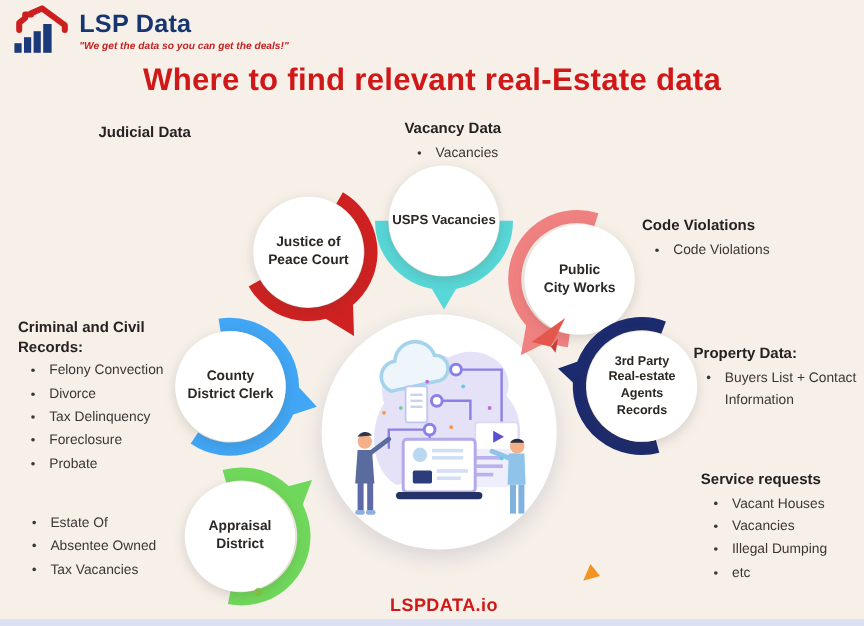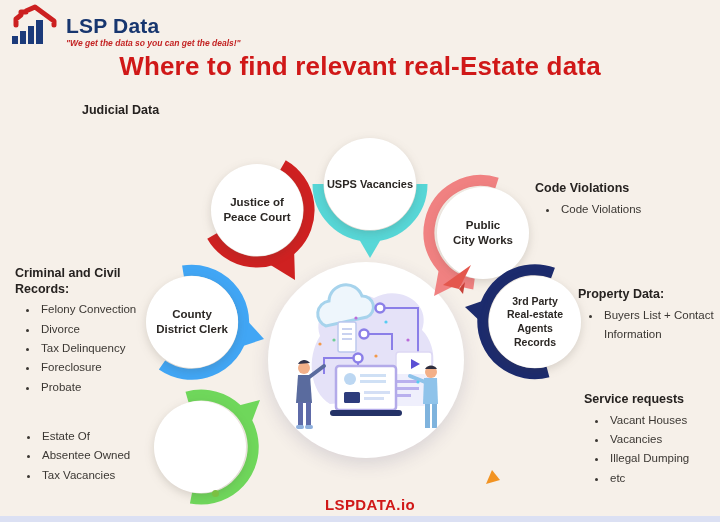--- a/index.html
+++ b/index.html
@@ -1,21 +1,21 @@
 <!DOCTYPE html>
 <html><head>
 <meta charset="utf-8">
 <style>
   html,body{margin:0;padding:0;background:#fff;}
   .canvas{
     position:relative;width:720px;height:522px;overflow:hidden;
     background:#f6f0e9;font-family:"Liberation Sans",sans-serif;
   }
   
-  .logo{position:absolute;left:8px;top:4px;display:flex;align-items:flex-end;gap:4px;}
+  .logo{position:absolute;left:8px;top:4px;display:flex;align-items:flex-start;gap:4px;}
   .logo svg{width:54px;height:44px;}
   .logo-text{margin-top:6px;}
   .logo-name{font-size:21px;font-weight:800;color:#17366f;letter-spacing:.2px;line-height:1;}
   .logo-tagline{font-size:8.5px;font-style:italic;font-weight:700;color:#c32222;margin-top:2px;}
   
   .title{position:absolute;left:0;right:0;top:51px;text-align:center;
     font-size:26px;font-weight:800;color:#d01818;letter-spacing:.2px;}
   
   .group{position:absolute;color:#2e2a26;}
   .group h3{font-size:12.5px;font-weight:800;margin:0;color:#262220;line-height:1.25;}
@@ -74,20 +74,26 @@
       <div class="logo-name">LSP Data</div>
       <div class="logo-tagline">"We get the data so you can get the deals!"</div>
     </div>
   </div>
 
   <div class="title">Where to find relevant real-Estate data</div>
 
   <div class="group g-judicial">
     <h3>Judicial Data</h3>
   </div>
+  <div class="group g-vacancy">
+    <h3>Vacancy Data</h3>
+    <ul>
+        <li>Vacancies</li>
+      </ul>
+  </div>
   <div class="group g-code">
     <h3>Code Violations</h3>
     <ul>
         <li>Code Violations</li>
       </ul>
   </div>
   <div class="group g-criminal">
     <h3>Criminal and Civil Records:</h3>
     <ul>
         <li>Felony Convection</li>
@@ -241,20 +247,22 @@
 Real-estate Agents
 Records</div>
   </div>
 
   <div class="node n-appraisal">
     <svg viewBox="0 0 150 150">
       <path d="M 62 25 A 52 52 0 1 1 66 126" fill="none" stroke-width="11" stroke="#6fd75b"></path>
       <polygon points="108,35 124,57 135,28" fill="#6fd75b"></polygon>
       <circle class="face" cx="75" cy="75" r="46" fill="#ffffff"></circle>
     </svg>
+    <div class="label">Appraisal
+District</div>
   </div>
 
 
   <svg class="decor d-arrow" viewBox="0 0 32 30">
     <polygon points="2,20 30,0 18,24" fill="#e4574d"></polygon>
     <polygon points="18,24 22,29 24,17" fill="#c74038"></polygon>
   </svg>
   <svg class="decor d-tri" viewBox="0 0 16 14">
     <polygon points="2,14 8,0 16,10" fill="#f29322"></polygon>
   </svg>

